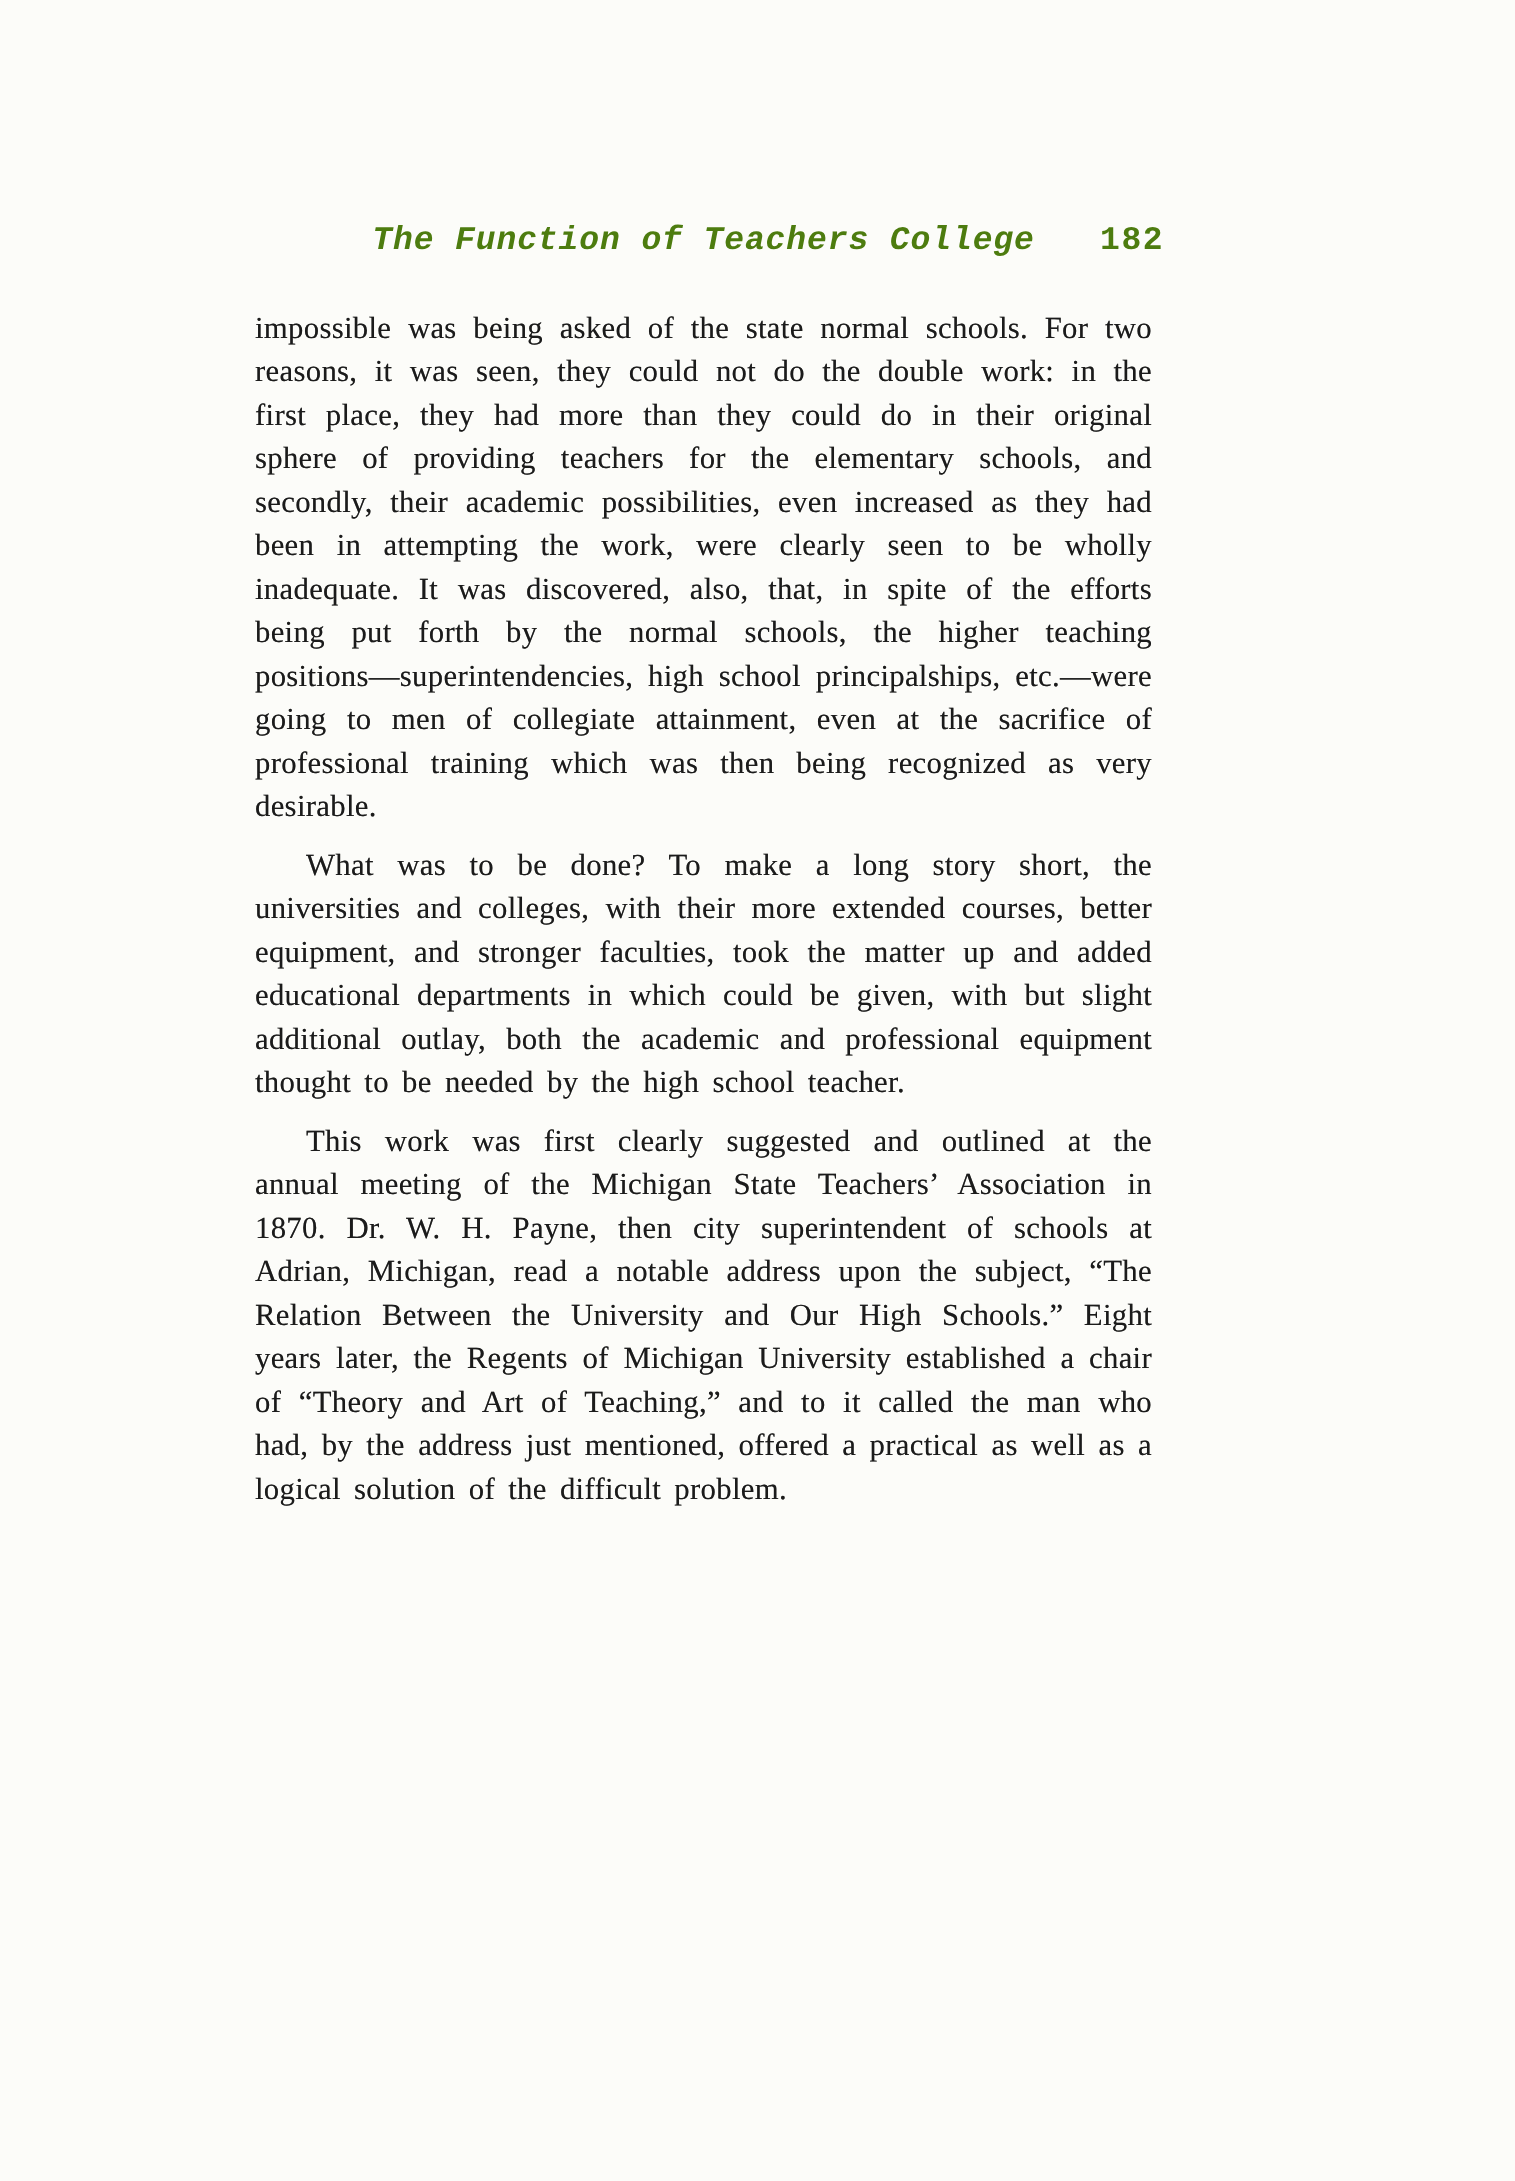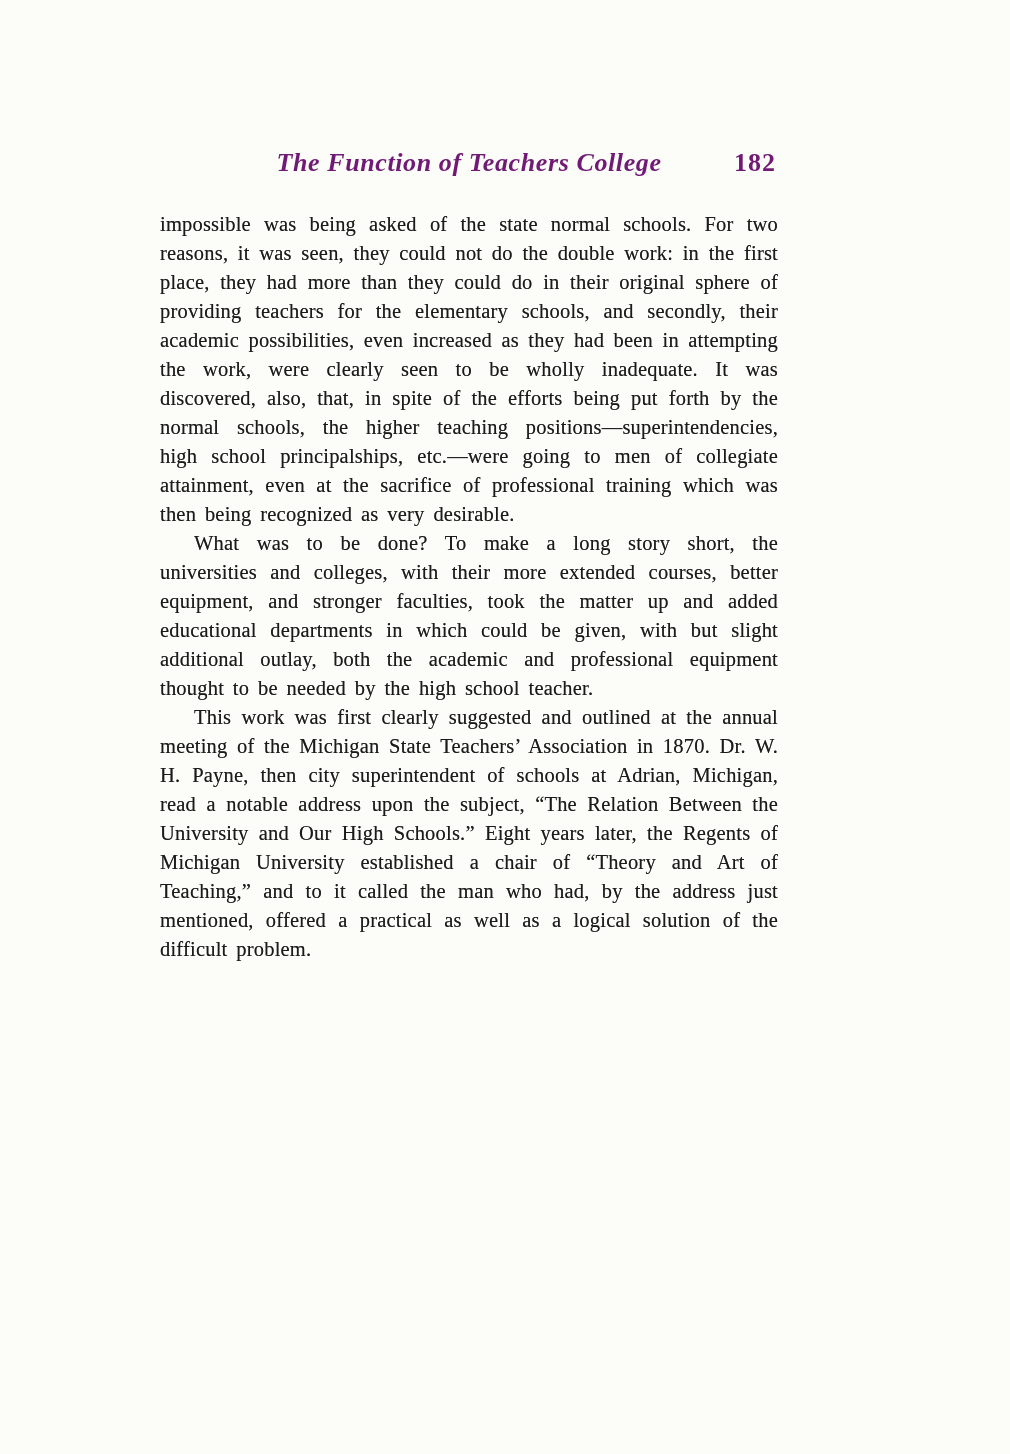--- a/index.html
+++ b/index.html
@@ -21,42 +21,43 @@
     left: 160px;
     top: 148px;
     width: 618px;
   }
   .running-header {
     position: relative;
     width: 100%;
     text-align: center;
     font-style: italic;
     font-weight: 600;
-    font-size: 26px;
+    font-size: 22px;
     letter-spacing: 0.6px;
-    color: #701a75;
+    color: #4d7c0f;
+    font-family: Liberation Mono, monospace;
   }
   .running-header .page-number {
     position: absolute;
     right: 2px;
     top: 0;
     font-style: normal;
     font-weight: 600;
     letter-spacing: 1px;
   }
   .page-body {
     margin-top: 32px;
     font-size: 20.5px;
     line-height: 29px;
     text-align: justify;
     word-spacing: 3.5px;
     letter-spacing: 0.2px;
   }
   .para {
-    margin: 0;
+    margin: 10px;
     text-indent: 34px;
     
     text-shadow: 0 0 0.4px rgba(20,20,20,0.55);
   }
   .para.continuation {
     text-indent: 0;
   }
 </style>
 </head>
 <body>

